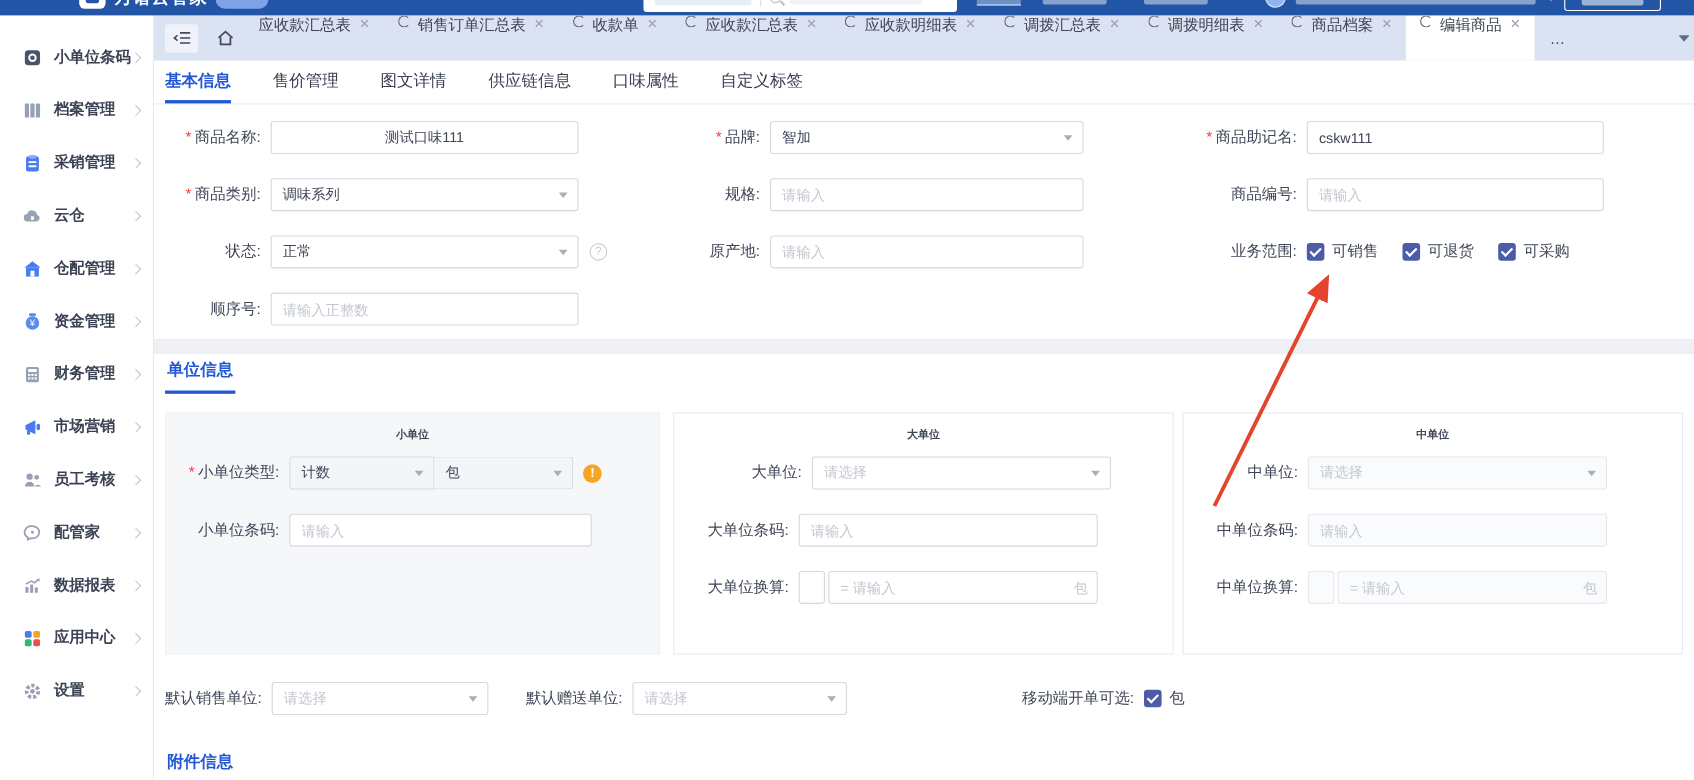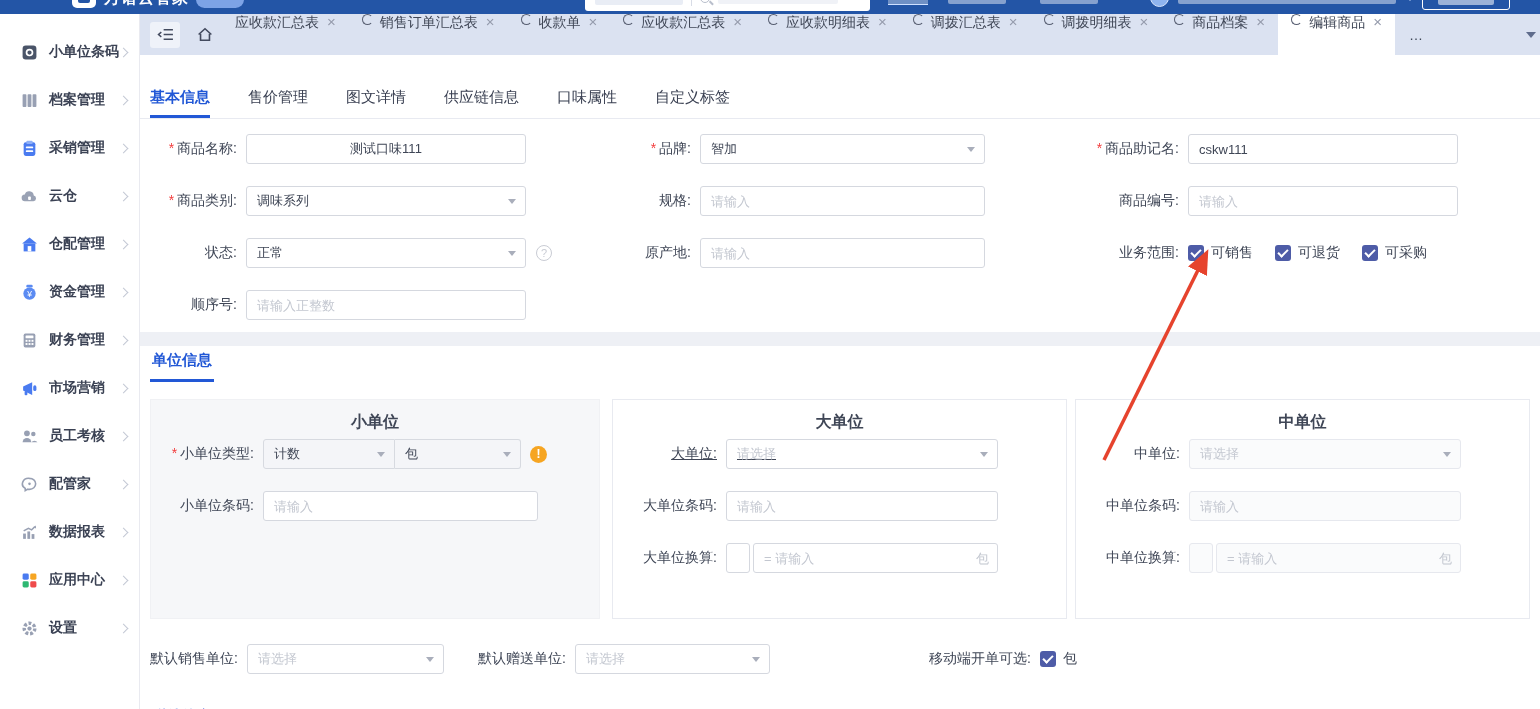--- a/index.html
+++ b/index.html
@@ -43,21 +43,21 @@
   .tb-home { margin-left:16px; display:flex; cursor:pointer; }
   .tabs { display:flex; align-items:center; height:41px; margin-left:8px; }
   .tab { height:41px; display:flex; align-items:flex-start; padding:0 13px; cursor:pointer; color:#3f4656; white-space:nowrap; }
   .tab.active { background:#fff; }
   .tab-refresh { width:11px; height:11px; border:1.6px solid #585f72; border-right-color:transparent; border-radius:50%; margin-right:7px; }
   .tab-close { margin-left:8px; color:#959bac; font-size:15px; line-height:1; }
   .tabs-more { padding:0 14px; color:#3f4656; letter-spacing:2px; cursor:pointer; }
   .tabs-caret { margin-left:auto; margin-right:4px; border-left:5px solid transparent; border-right:5px solid transparent; border-top:6px solid #5f6c8c; cursor:pointer; }
 
   
-  .content { position:absolute; left:140px; top:55px; right:0; bottom:0; background:#fff;margin-top:24px; }
+  .content { position:absolute; left:140px; top:55px; right:0; bottom:0; background:#fff; }
   .form-tabs { position:absolute; left:0; top:0; right:0; height:40px; border-bottom:1px solid #e8eaf1; display:flex; align-items:stretch; padding-left:10px; }
   .ftab { display:flex; align-items:center; margin-right:38px; font-size:15px; color:#3a4052; border-bottom:3px solid transparent; cursor:pointer; }
   .ftab.active { color:#2258d6; border-bottom-color:#2258d6; font-weight:600; }
 
   .field { position:absolute; height:30px; display:flex; align-items:center; }
   .flabel { text-align:right; padding-right:9px; white-space:nowrap; font-size:14px; color:#3f4656; }
   .req { color:#f23c3c; margin-right:3px; }
   .tin { height:30px; border:1px solid #d5d8df; border-radius:3px; padding:0 10px; font-size:13px; color:#3f4656; outline:none; font-family:inherit; background:#fff; }
   .tin::placeholder { color:#c3c7d0; }
   .sel { height:30px; border:1px solid #d5d8df; border-radius:3px; background:#fff; display:flex; align-items:center; padding:0 22px 0 10px; font-size:13px; position:relative; cursor:pointer; }
@@ -76,21 +76,21 @@
   .warn { width:17px; height:17px; border-radius:50%; background:#f6a522; color:#fff; font-weight:bold; font-size:12px; line-height:17px; text-align:center; margin-left:9px; }
 
   .divider { position:absolute; left:0; right:0; top:253px; height:14px; background:#eef0f5; }
   .section-h { position:absolute; left:10px; display:inline-block; color:#2258d6; font-size:15px; font-weight:600; padding:0 2px 9px; border-bottom:3px solid #2258d6; }
   .section-h.noline { border-bottom:none; }
 
   .panel { position:absolute; top:320px; height:220px; }
   .panel.p1 { left:10px; width:450px; background:#f6f7f9; border:1px solid #f0f1f4; }
   .panel.p2 { left:472px; width:455px; background:#fff; border:1px solid #e8eaf0; }
   .panel.p3 { left:935px; width:455px; background:#fff; border:1px solid #e8eaf0; }
-  .ptitle { text-align:center; padding-top:12px; font-size:16px; font-weight:600; color:#3f4656; }
+  .ptitle { text-align:center; padding-top:12px; font-size:10px; font-weight:600; color:#3f4656; }
   .prow { position:absolute; display:flex; align-items:center; height:34px; }
   .conv { display:flex; align-items:center; }
   .mini { width:24px; height:30px; border:1px solid #d5d8df; border-radius:3px; background:#fff; margin-right:3px; padding:0; }
   .conv-main { position:relative; flex:1; }
   .conv-main .tin { width:100%; padding-right:35px; }
   .conv-suffix { position:absolute; right:9px; top:7px; color:#c3c7d0; font-size:13px; }
 
   .arrow-overlay { position:absolute; left:0; top:0; width:1540px; height:709px; pointer-events:none; z-index:40; }
 </style>
 </head>
@@ -439,21 +439,21 @@
         <div class="warn">!</div>
       </div>
       <div class="prow" style="left:0; top:89px;">
         <div class="flabel" style="width:112px;">小单位条码:</div>
         <input class="tin" style="width: 275px;" placeholder="请输入">
       </div>
     </section>
 
     <section class="panel p2">
       <div class="ptitle">大单位</div>
-      <div class="prow" style="left:0; top:37px;text-decoration:underline;">
+      <div class="prow" style="left:12px; top:37px;">
         <div class="flabel" style="width:113px;">大单位:</div>
         <div class="sel" style="width:272px;">
             <span class="ph">请选择</span>
             <i class="sel-caret"></i>
           </div>
       </div>
       <div class="prow" style="left:0; top:89px;">
         <div class="flabel" style="width:113px;">大单位条码:</div>
         <input class="tin" style="width: 272px;" placeholder="请输入">
       </div>

